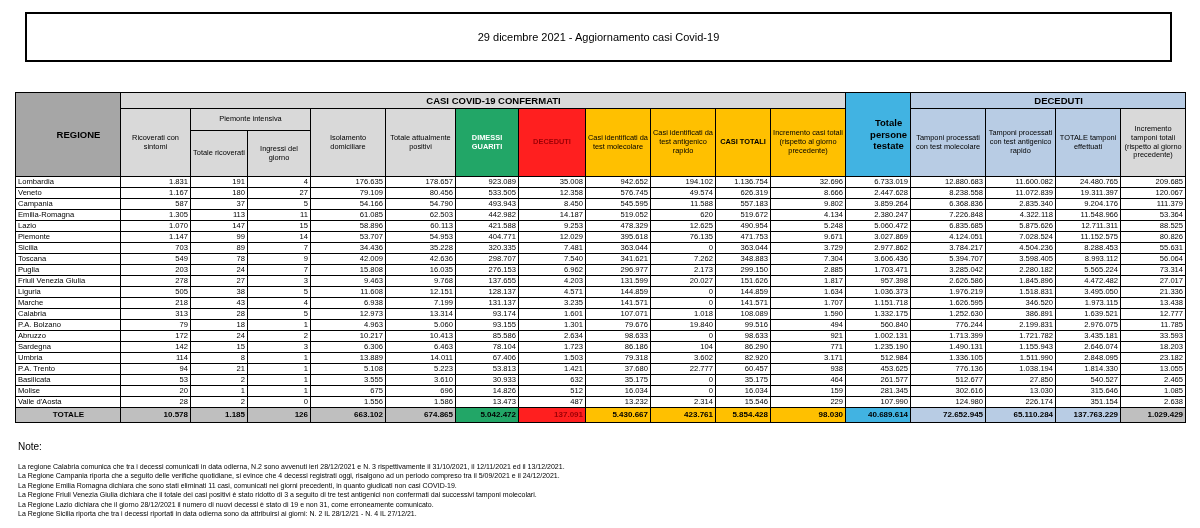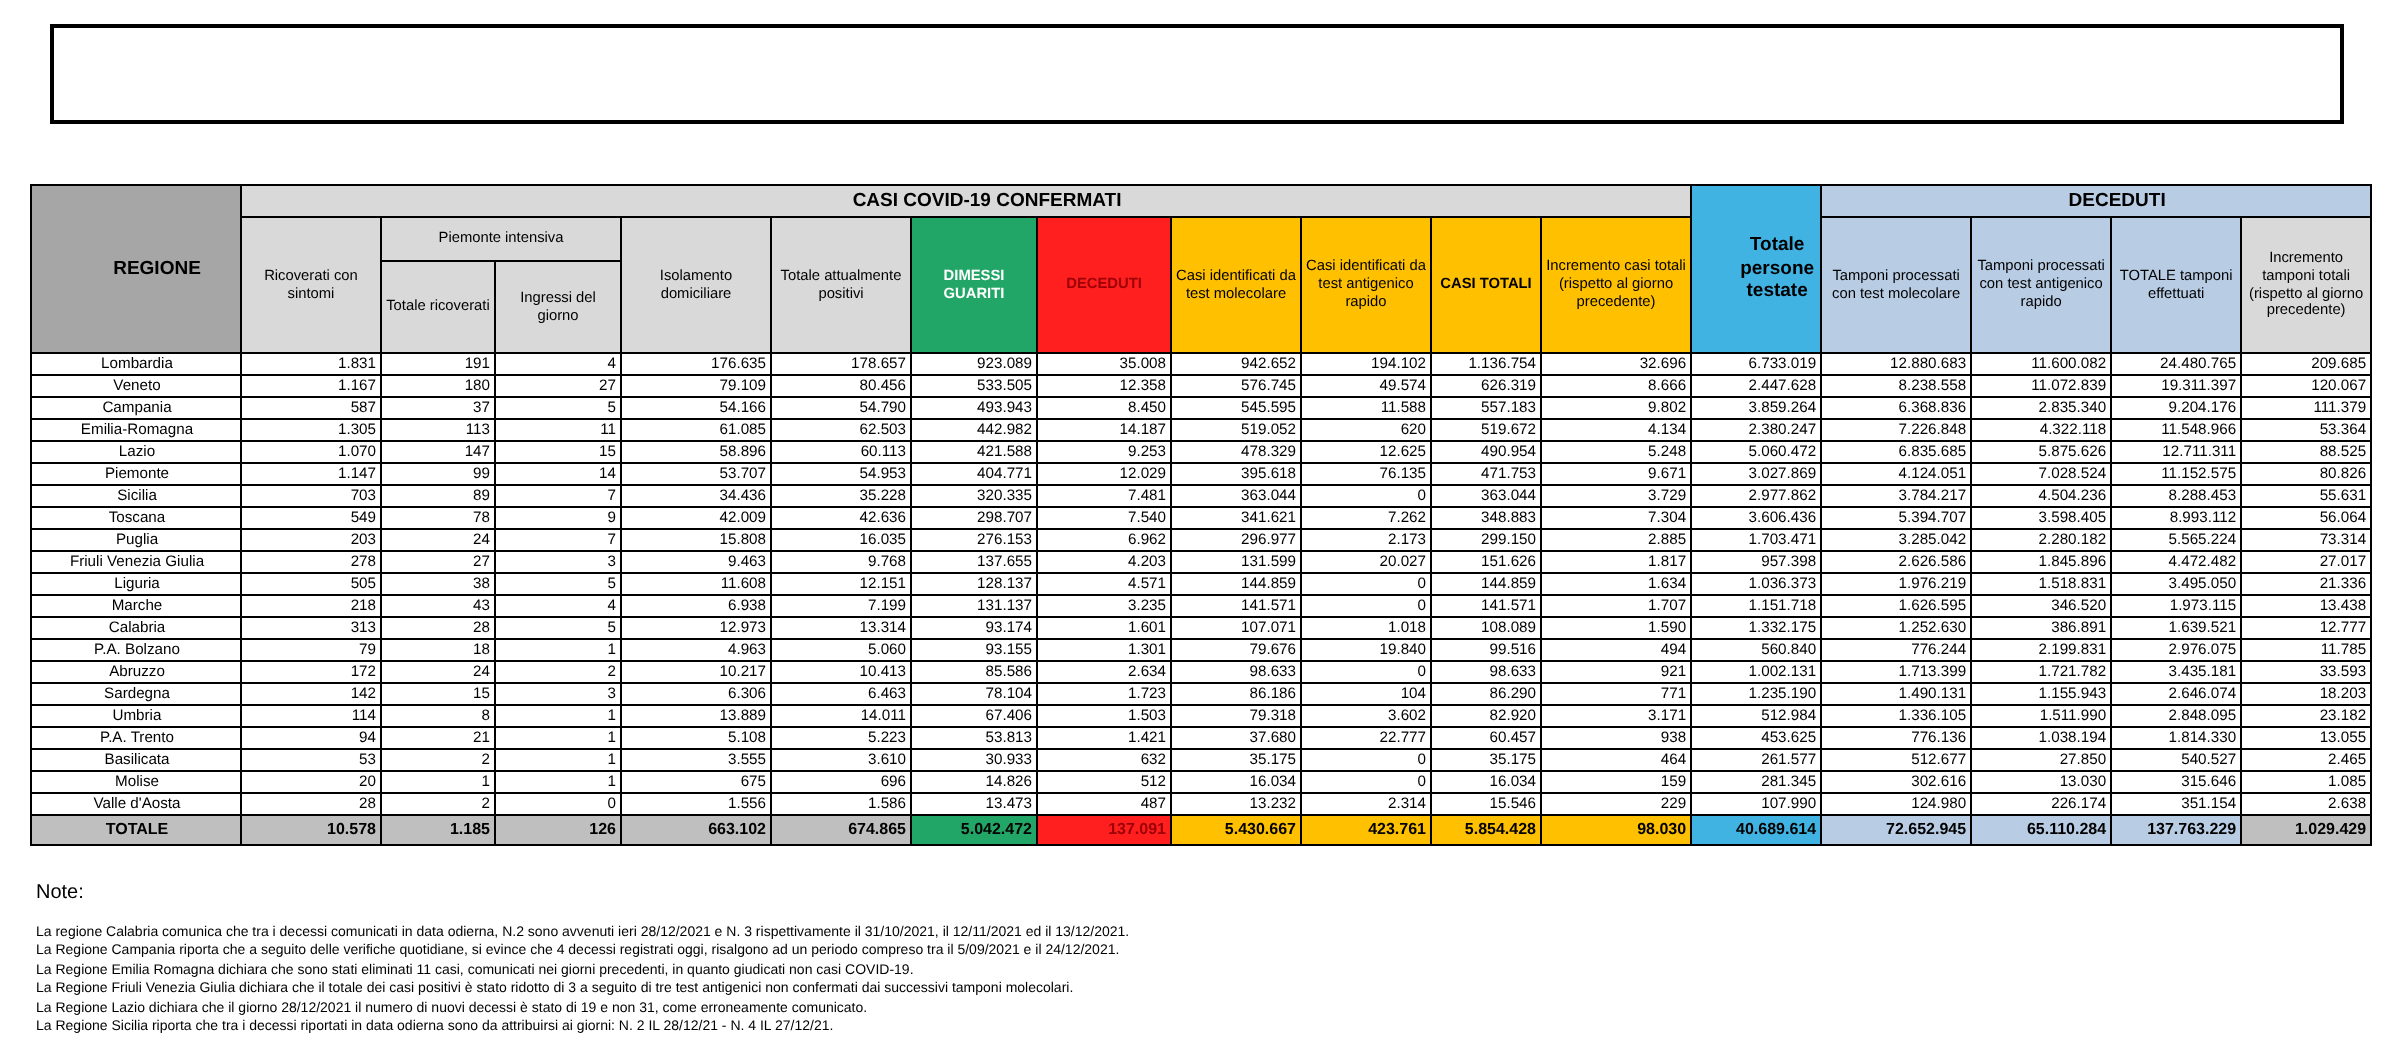--- a/index.html
+++ b/index.html
@@ -34,21 +34,21 @@
   th.red-h    { background:var(--red,#FF1F1F); color:var(--red-text,#9C0006); font-weight:bold; }
   th.yellow-h { background:var(--yellow,#FFC000); }
   th.yellow-h.b { font-weight:bold; }
   th.blue-h   { background:var(--blue,#41B3E2);margin-left:31px; }
   th.lblue-h  { background:var(--tamponi-blue,#B8CCE4); }
   th.grayinc-h{ background:var(--header-gray,#D9D9D9); }
   tbody td {
     height:10px; font-size:7.6px; line-height:10px;
     text-align:right; padding-right:3px; background:#fff; white-space:nowrap;
   }
-  tbody td.region { text-align:center; padding-left:2px; padding-right:1px; }
+  tbody td.region { text-align:left; padding-left:2px; padding-right:1px; }
   tr.total-row td {
     height:14px; font-weight:bold; font-size:8px; line-height:14px;
     background:var(--total-gray,#BFBFBF);
     margin-left:18px;
   }
   tr.total-row td.region { text-align:center; }
   tr.total-row td.c-green { background:var(--green,#22A667); }
   tr.total-row td.c-red   { background:var(--red,#FF1F1F); color:var(--red-text,#9C0006); }
   tr.total-row td.c-yellow{ background:var(--yellow,#FFC000); }
   tr.total-row td.c-blue  { background:var(--blue,#41B3E2); }
@@ -56,20 +56,21 @@
   .notes {
     position:absolute; left:18px; top:442px; width:1160px;
     font-size:7px; line-height:9.5px;
   }
   .notes .notes-label { font-size:10px; margin-bottom:10px; }
 </style>
 </head>
 <body>
 
 <div class="title-box">
+  <div>29 dicembre 2021 - Aggiornamento casi Covid-19</div>
 </div>
 
 <table class="covid">
   <colgroup>
     <col style="width:105px">
       <col style="width:70px">
       <col style="width:57px">
       <col style="width:63px">
     <col style="width:75px">
       <col style="width:70px">

